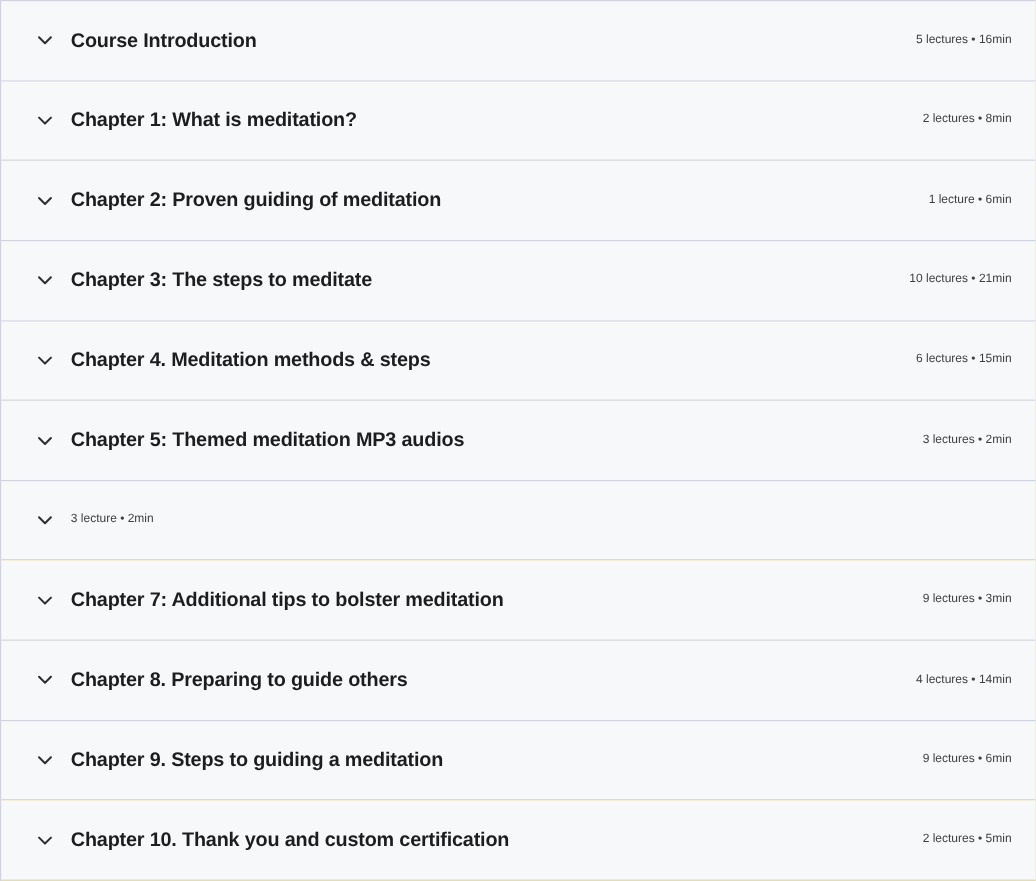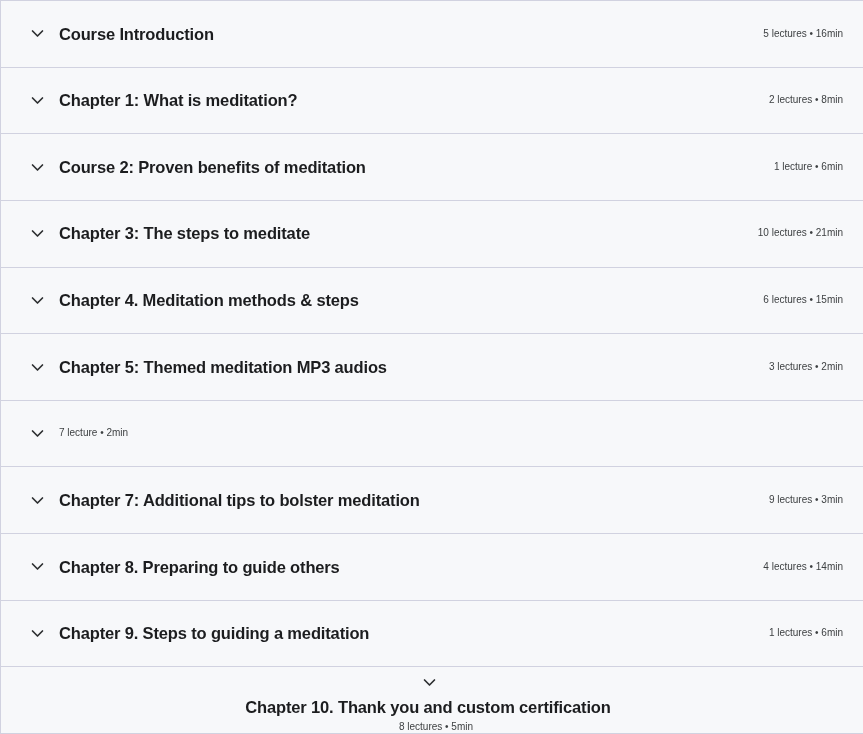--- a/index.html
+++ b/index.html
@@ -35,21 +35,20 @@
     border-bottom: 1px solid #d1d2e0;
     display: flex;
     align-items: center;
     padding: 0 20px 0 28px;
     cursor: pointer;
     user-select: none;
   }
 
   .section-row:last-child {
     border-bottom: none;
-    flex-direction: column;
   }
 
   .chevron-slot {
     width: 30px;
     flex: 0 0 30px;
     display: flex;
     align-items: center;
     justify-content: flex-start;
     color: #2d2f31;
   }
@@ -105,21 +104,21 @@
     </span>
     <span class="section-title">Chapter 1: What is meditation?</span>
     <span class="section-meta">2 lectures • 8min</span>
   </div>
     <div class="section-row">
     <span class="chevron-slot">
       <svg viewBox="0 0 24 24" fill="none" xmlns="http://www.w3.org/2000/svg" aria-hidden="true">
         <path d="M5 8.5 L12 15.5 L19 8.5" stroke="currentColor" stroke-width="2.4" stroke-linecap="round" stroke-linejoin="round"></path>
       </svg>
     </span>
-    <span class="section-title">Course 2: Proven benefits of meditation</span>
+    <span class="section-title">Chapter 2: Proven guiding of meditation</span>
     <span class="section-meta">1 lecture • 6min</span>
   </div>
     <div class="section-row">
     <span class="chevron-slot">
       <svg viewBox="0 0 24 24" fill="none" xmlns="http://www.w3.org/2000/svg" aria-hidden="true">
         <path d="M5 8.5 L12 15.5 L19 8.5" stroke="currentColor" stroke-width="2.4" stroke-linecap="round" stroke-linejoin="round"></path>
       </svg>
     </span>
     <span class="section-title">Chapter 3: The steps to meditate</span>
     <span class="section-meta">10 lectures • 21min</span>
@@ -141,21 +140,21 @@
     </span>
     <span class="section-title">Chapter 5: Themed meditation MP3 audios</span>
     <span class="section-meta">3 lectures • 2min</span>
   </div>
     <div class="section-row">
     <span class="chevron-slot">
       <svg viewBox="0 0 24 24" fill="none" xmlns="http://www.w3.org/2000/svg" aria-hidden="true">
         <path d="M5 8.5 L12 15.5 L19 8.5" stroke="currentColor" stroke-width="2.4" stroke-linecap="round" stroke-linejoin="round"></path>
       </svg>
     </span>
-    <span class="section-meta">7 lecture • 2min</span>
+    <span class="section-meta">3 lecture • 2min</span>
   </div>
     <div class="section-row">
     <span class="chevron-slot">
       <svg viewBox="0 0 24 24" fill="none" xmlns="http://www.w3.org/2000/svg" aria-hidden="true">
         <path d="M5 8.5 L12 15.5 L19 8.5" stroke="currentColor" stroke-width="2.4" stroke-linecap="round" stroke-linejoin="round"></path>
       </svg>
     </span>
     <span class="section-title">Chapter 7: Additional tips to bolster meditation</span>
     <span class="section-meta">9 lectures • 3min</span>
   </div>
@@ -168,24 +167,24 @@
     <span class="section-title">Chapter 8. Preparing to guide others</span>
     <span class="section-meta">4 lectures • 14min</span>
   </div>
     <div class="section-row">
     <span class="chevron-slot">
       <svg viewBox="0 0 24 24" fill="none" xmlns="http://www.w3.org/2000/svg" aria-hidden="true">
         <path d="M5 8.5 L12 15.5 L19 8.5" stroke="currentColor" stroke-width="2.4" stroke-linecap="round" stroke-linejoin="round"></path>
       </svg>
     </span>
     <span class="section-title">Chapter 9. Steps to guiding a meditation</span>
-    <span class="section-meta">1 lectures • 6min</span>
+    <span class="section-meta">9 lectures • 6min</span>
   </div>
     <div class="section-row">
     <span class="chevron-slot">
       <svg viewBox="0 0 24 24" fill="none" xmlns="http://www.w3.org/2000/svg" aria-hidden="true">
         <path d="M5 8.5 L12 15.5 L19 8.5" stroke="currentColor" stroke-width="2.4" stroke-linecap="round" stroke-linejoin="round"></path>
       </svg>
     </span>
     <span class="section-title">Chapter 10. Thank you and custom certification</span>
-    <span class="section-meta">8 lectures • 5min</span>
+    <span class="section-meta">2 lectures • 5min</span>
   </div>
   </div>
 
 </body></html>

